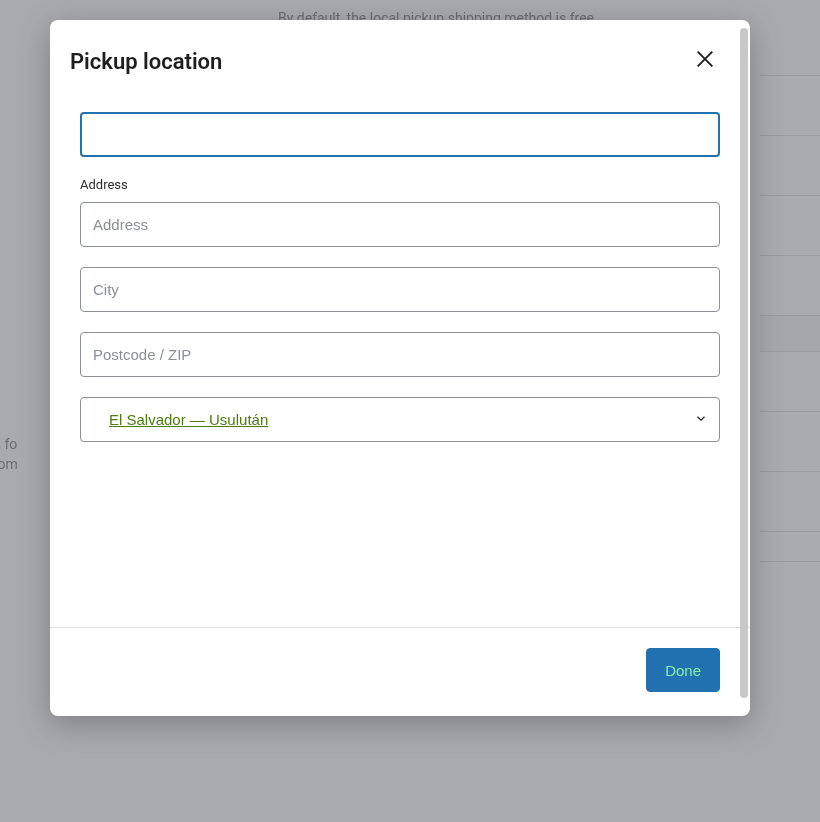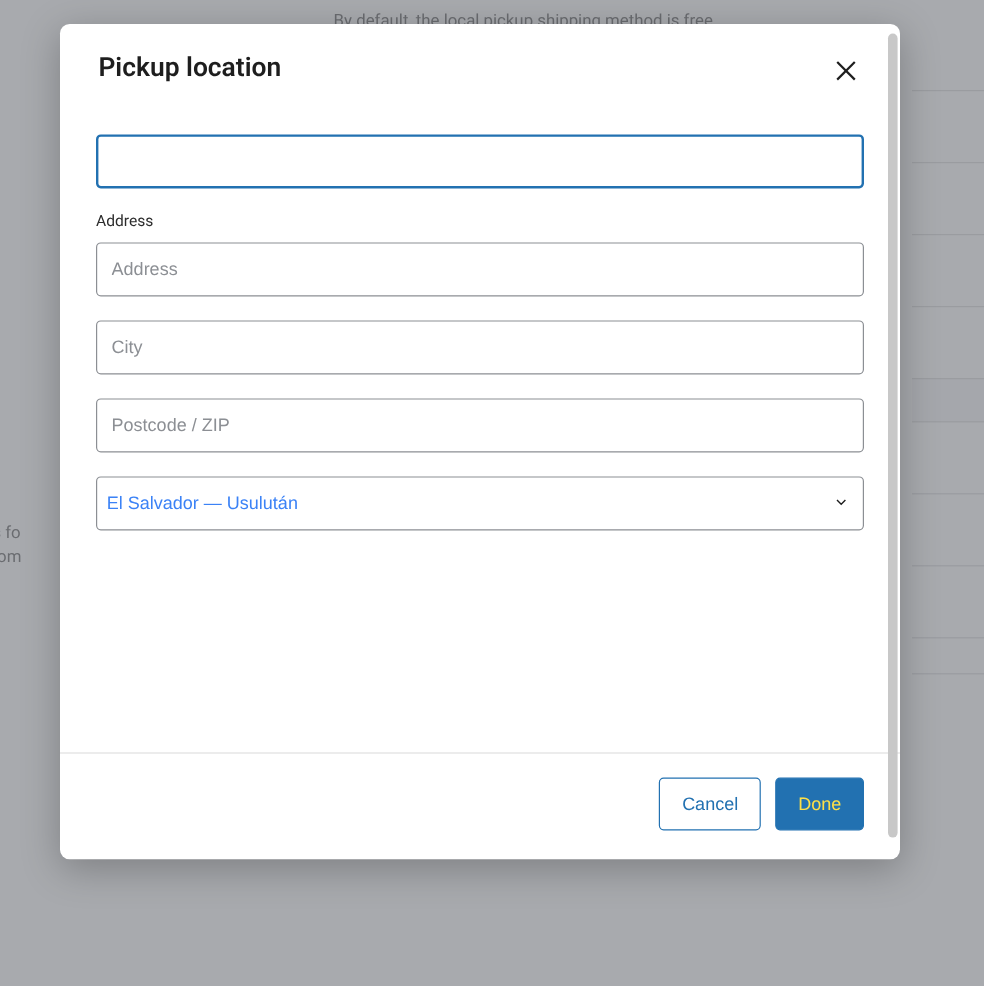--- a/index.html
+++ b/index.html
@@ -81,23 +81,22 @@
     }
     .modal-scroll-thumb {
       width: 8px;
       height: 670px;
       background: #c8c8c8;
       border-radius: 4px;
     }
     .modal-header {
       display: flex;
       justify-content: space-between;
-      align-items: flex-start;
+      align-items: flex-end;
       padding: 24px 30px 8px 20px;
-      margin-left: 12px;
     }
     .modal-title {
       font-size: 22px;
       font-weight: 600;
       color: #1e1e1e;
     }
     .close-btn {
       background: none;
       border: none;
       cursor: pointer;
@@ -138,26 +137,27 @@
     }
     .form-input.focused {
       border: 2px solid #2271b1;
       outline: none;
     }
     .form-select {
       width: 100%;
       height: 45px;
       border: 1px solid #8c8f94;
       border-radius: 4px;
-      padding: 0 8px;
+      padding: 0 28px;
       font-size: 15px;
-      color: #3b82f6;
+      color: #4d7c0f;
       background: #fff;
       appearance: none;
       position: relative;
+      text-decoration: underline;
     }
     .select-wrapper {
       position: relative;
     }
     .select-chevron {
       position: absolute;
       right: 12px;
       top: 50%;
       transform: translateY(-50%);
       pointer-events: none;
@@ -181,21 +181,21 @@
       justify-content: center;
     }
     .btn-secondary {
       background: #fff;
       border: 1px solid #2271b1;
       color: #2271b1;
     }
     .btn-primary {
       background: #2271b1;
       border: 1px solid #2271b1;
-      color: #fde047;
+      color: #86efac;
     }
     .addr-stack .form-input {
       margin-bottom: 20px;
     }
     .addr-stack .select-wrapper {
       margin-bottom: 0;
     }
   </style>
 </head>
 <body>
@@ -255,16 +255,15 @@
             <polyline points="6 9 12 15 18 9"></polyline>
           </svg>
         </span>
       </div>
     </div>
 
 
   </div>
 
   <div class="modal-footer">
-    <button class="btn btn-secondary">Cancel</button>
     <button class="btn btn-primary">Done</button>
   </div>
 </div>
 
 </body></html>

